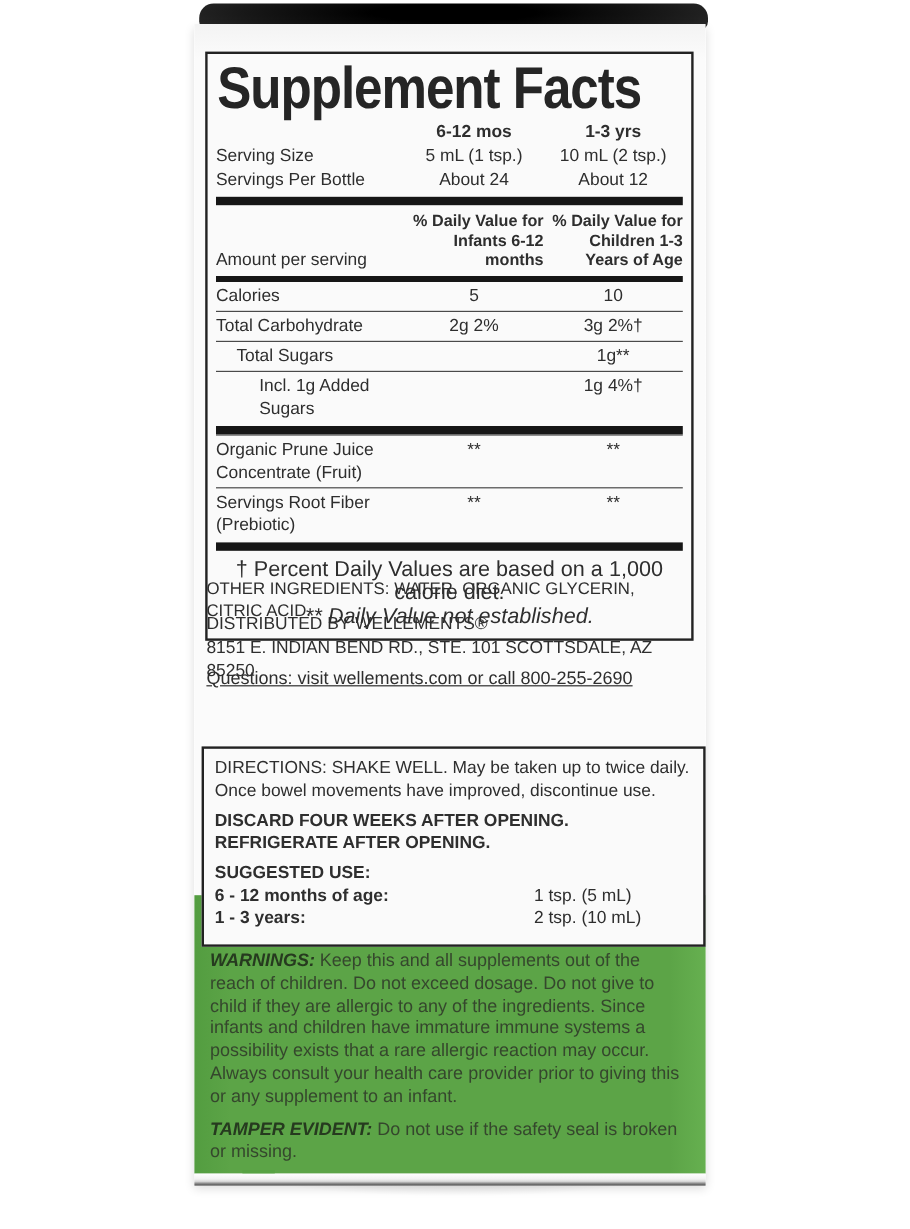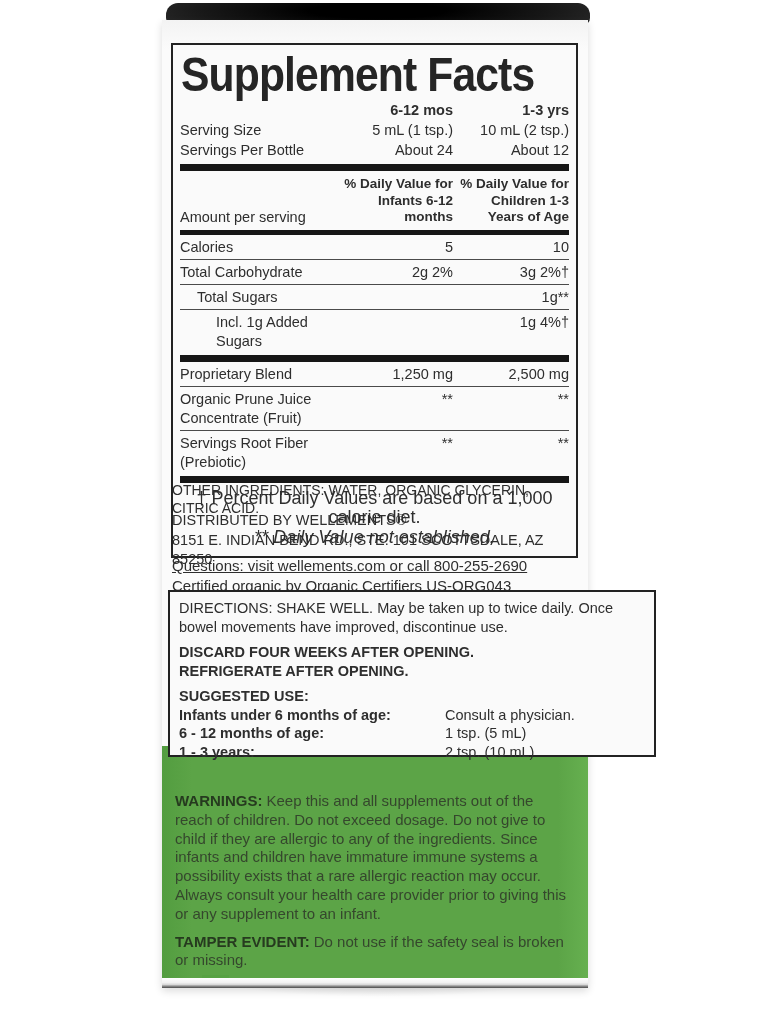--- a/index.html
+++ b/index.html
@@ -19,21 +19,21 @@
     box-shadow:0 3px 8px rgba(0,0,0,.14); }
 
   
   .facts { position:absolute; left:9px; top:23px; width:407px; box-sizing:border-box;
     border:2px solid #222; background:#fafafa; padding:5px 7px 9px; }
   .facts-title { font-size:49px; font-weight:bold; letter-spacing:-1px; line-height:1.0;
     transform:scaleX(.87); transform-origin:left center; white-space:nowrap; margin:0 0 1px 1px; color:#252525; }
 
   .srow { display:flex; font-size:14.5px; line-height:20px; }
   .lblcell { flex:1; }
-  .c1,.c2 { width:116px; text-align:right; }
+  .c1,.c2 { width:116px; text-align:center; }
   .b { font-weight:bold; }
 
   .bar7 { height:7px; background:#161616; margin-top:4px; }
   .bar5 { height:5px; background:#161616; }
   .sep  { height:1px; background:#4a4a4a; }
 
   .dvhead { display:flex; padding:5px 0 4px; }
   .dvhead .lblcell { display:flex; align-items:flex-end; font-weight:normal; font-size:14.5px; line-height:17px; }
   .dvh { width:116px; text-align:right; font-weight:bold; font-size:13.5px; line-height:16.5px; }
 
@@ -45,35 +45,35 @@
   .fn + .fn { margin-top:1px;font-style:italic; }
 
   
   .other   { position:absolute; left:10px; top:461px; width:406px; font-size:14px; line-height:18px; }
   .inlbl   { font-weight:normal; margin-right:4px; }
   .dist    { position:absolute; left:10px; top:491px; width:410px; font-size:14.5px; line-height:19.5px; }
   .contact { position:absolute; left:10px; top:536px; width:410px; font-size:15px; line-height:20px;text-decoration:underline; }
   .pline { margin:0; }
 
   
-  .dirbox { position:absolute; left:6px; top:570px; width:488px; height:167px; box-sizing:border-box;
+  .dirbox { position:absolute; left:6px; top:602px; width:420px; height:167px; box-sizing:border-box;
     border:2px solid #222; background:#fafafa; padding:7px 9px 8px; z-index:2; font-size:14.5px; line-height:18.5px; }
   .dirbox p { margin:0; }
   .discard { font-weight:bold; margin-top:7px !important; }
   .sugg { font-weight:bold; margin-top:7px !important; }
   .drow { display:flex; font-size:14.5px; line-height:18.5px; }
   .dlabel { width:266px; font-weight:bold; }
   .dval { flex:1; }
 
   
   .green { position:absolute; left:0; top:726px; width:426px; height:232px; box-sizing:border-box;
     padding:46px 13px 0 13px; z-index:1;
     background:linear-gradient(90deg,#539d40 0%, #5ca447 7%, #5ca447 93%, #66b050 100%); }
   .warn { color:#35472d; font-size:15px; line-height:18.8px; margin:0; }
-  .gb { font-weight:bold; color:#263a1f; margin-right:4px; }
+  .gb { font-weight:bold; color:#263a1f; margin-right:4px;font-style:italic; }
   .tamper { margin-top:9px !important; }
 
   
   .notch { position:absolute; left:40px; top:955px; width:27px; height:9px; background:#57a243; z-index:2; }
   .bottomstrip { position:absolute; left:0; top:958px; width:426px; height:10px; z-index:3;
     background:linear-gradient(180deg,#ffffff 0%, #f2f2f2 45%, #d9d9d9 65%, #8c8c8c 82%, #4a4a4a 100%); }
 </style>
 </head>
 <body>
 
@@ -136,25 +136,20 @@
       <div class="sep"></div>
 
       <div class="nrow">
         <span class="lblcell i2">Incl. 1g Added Sugars</span>
         <span class="c1"></span>
         <span class="c2">1g 4%†</span>
       </div>
 
       <div class="bar7" style="margin-top:2px;"></div>
 
-      <div class="nrow">
-        <span class="lblcell">Proprietary Blend</span>
-        <span class="c1">1,250 mg</span>
-        <span class="c2">2,500 mg</span>
-      </div>
       <div class="sep"></div>
 
       <div class="nrow">
         <span class="lblcell">Organic Prune Juice Concentrate (Fruit)</span>
         <span class="c1">**</span>
         <span class="c2">**</span>
       </div>
       <div class="sep"></div>
 
       <div class="nrow">
@@ -173,36 +168,31 @@
       <span class="inlbl">OTHER INGREDIENTS:</span><span>WATER, ORGANIC GLYCERIN, CITRIC ACID.</span>
     </p>
 
     <div class="dist">
       <p class="pline">DISTRIBUTED BY WELLEMENTS®</p>
       <p class="pline">8151 E. INDIAN BEND RD., STE. 101 SCOTTSDALE, AZ 85250</p>
     </div>
 
     <div class="contact">
       <p class="pline">Questions: visit wellements.com or call 800-255-2690</p>
-      <p class="pline">Certified organic by Organic Certifiers US-ORG043</p>
     </div>
 
     <div class="dirbox">
       <p>
         <span class="inlbl">DIRECTIONS:</span><span>SHAKE WELL. May be taken up to twice daily. Once bowel movements have improved, discontinue use.</span>
       </p>
       <p class="discard">DISCARD FOUR WEEKS AFTER OPENING.</p>
       <p class="discard" style="margin-top:0 !important;">REFRIGERATE AFTER OPENING.</p>
       <p class="sugg">SUGGESTED USE:</p>
 
       <div class="drow">
-        <span class="dlabel">Infants under 6 months of age:</span>
-        <span class="dval">Consult a physician.</span>
-      </div>
-      <div class="drow">
         <span class="dlabel">6 - 12 months of age:</span>
         <span class="dval">1 tsp. (5 mL)</span>
       </div>
       <div class="drow">
         <span class="dlabel">1 - 3 years:</span>
         <span class="dval">2 tsp. (10 mL)</span>
       </div>
     </div>
 
     <div class="green">

